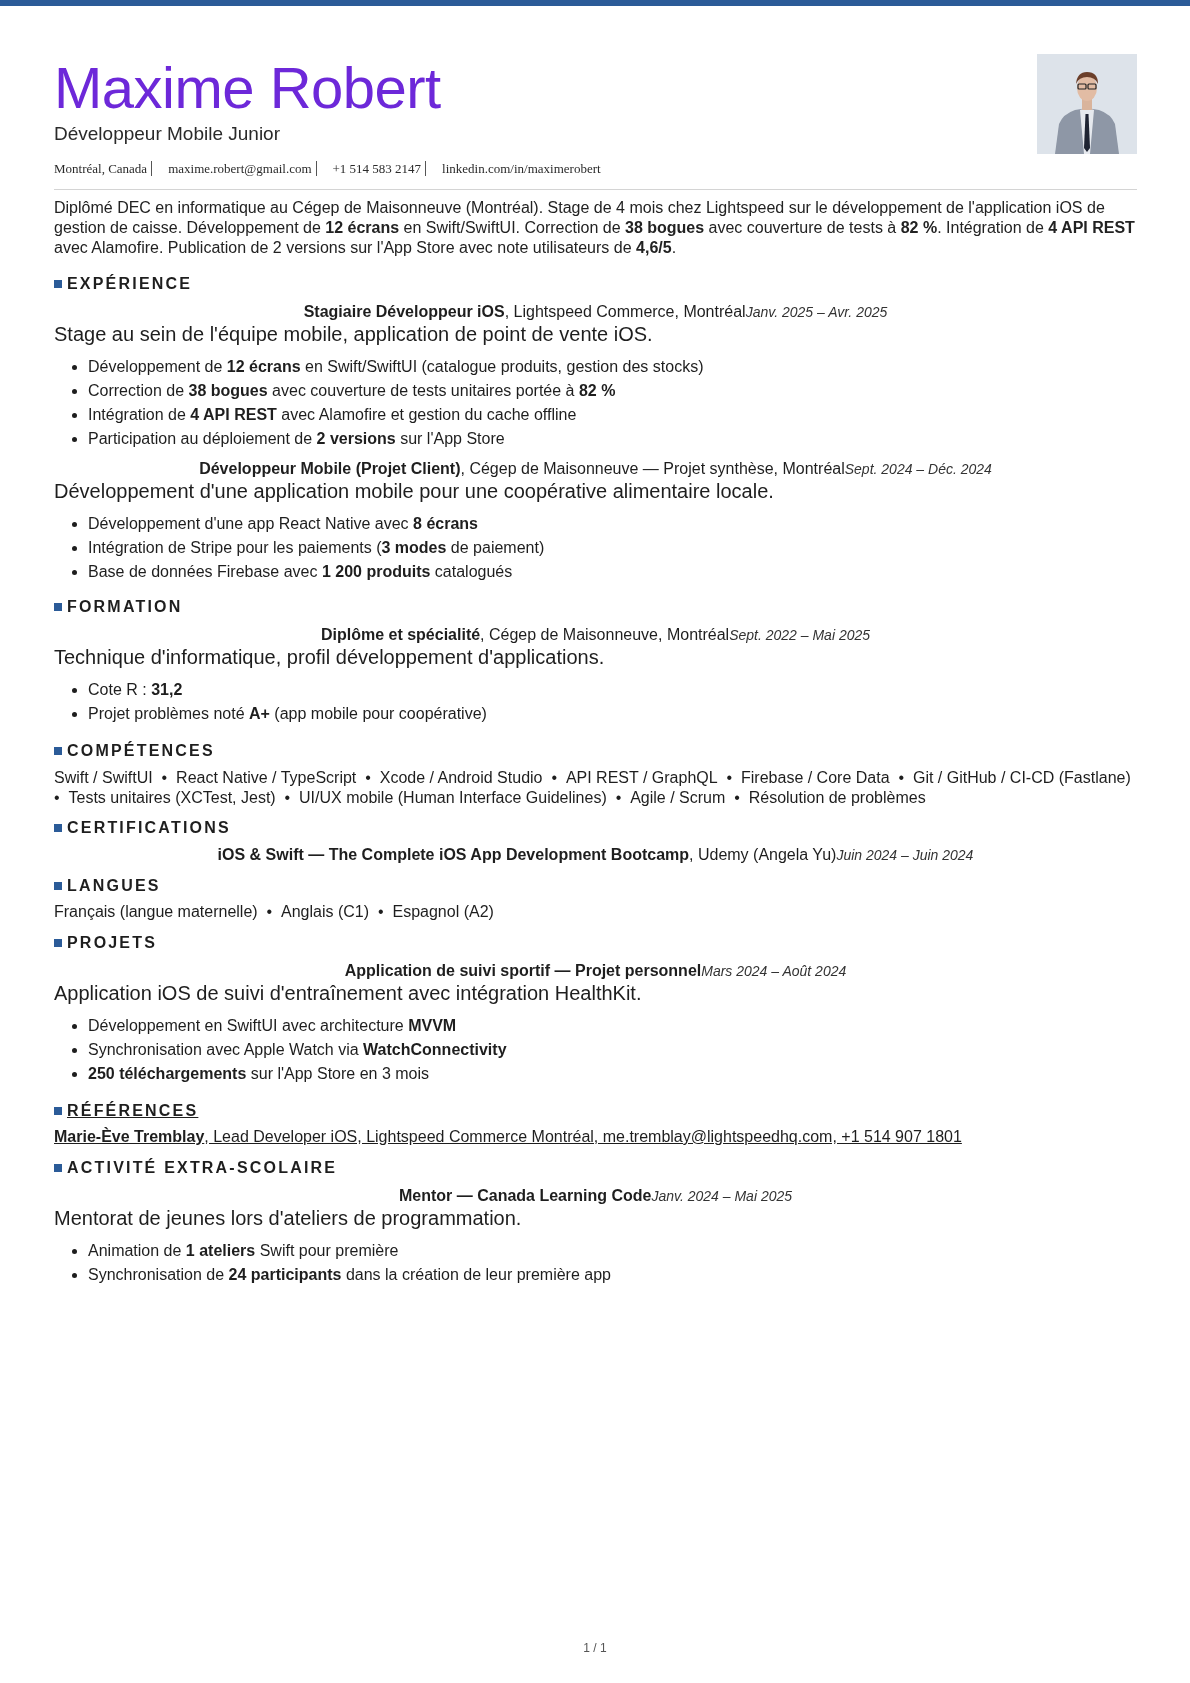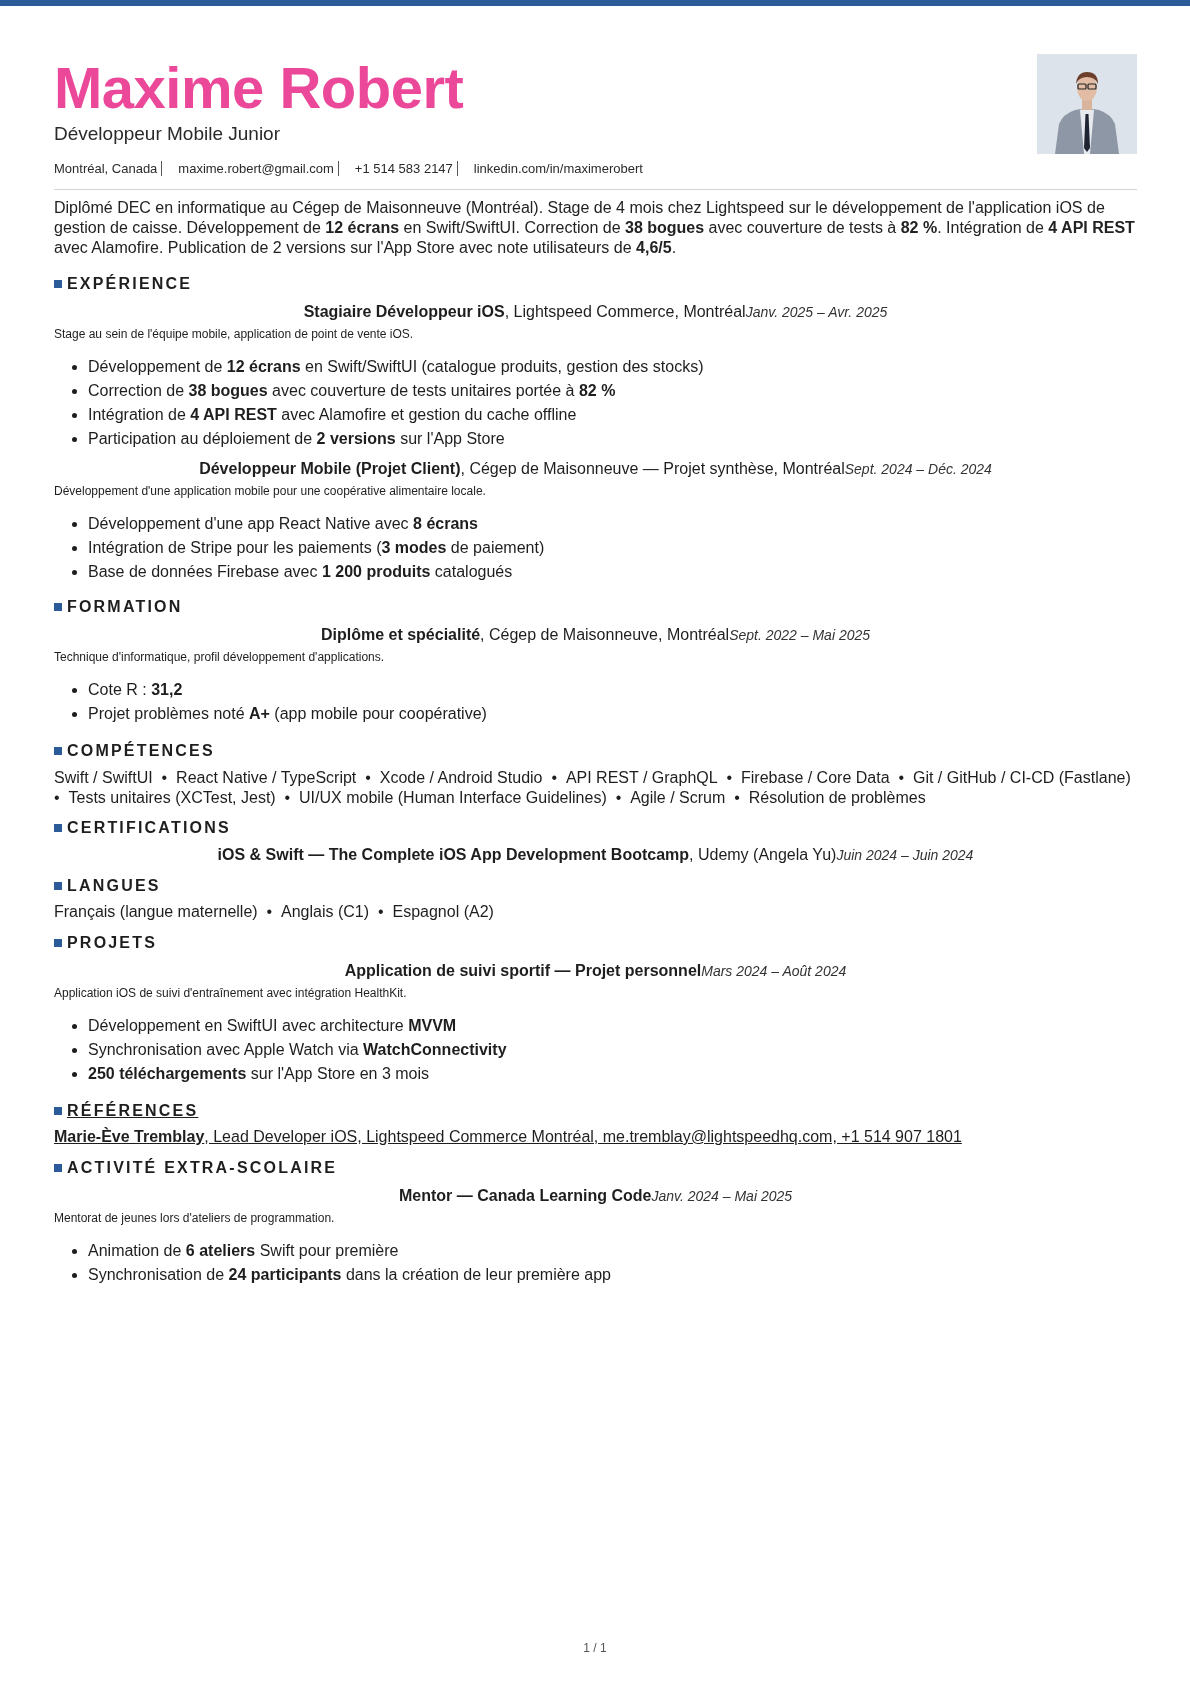--- a/index.html
+++ b/index.html
@@ -1,33 +1,33 @@
 <!DOCTYPE html>
 <html><head>
 <meta charset="utf-8">
 <style>
   html, body { margin:0; padding:0; background:#ffffff; }
   body { width:1190px; height:1683px; position:relative; overflow:hidden;
          font-family:"Liberation Sans", "DejaVu Sans", sans-serif; color:#1e1e1e; }
   .topbar { position:absolute; left:0; top:0; width:1190px; height:6px; background:#2b5b98; }
   .page { position:absolute; left:54px; top:0; width:1083px; }
-  .name { position:absolute; left:0; top:56px; font-size:58px; font-weight:bold; color:#ec4899; letter-spacing:-0.5px; line-height:64px; white-space:nowrap; }
+  .name { position:absolute; left:0; top:56px; font-size:58px; font-weight:normal; color:#6d28d9; letter-spacing:-0.5px; line-height:64px; white-space:nowrap; }
   .title { position:absolute; left:0; top:122px; font-size:19px; color:#2a2a2a; line-height:24px; }
   .contact { position:absolute; left:0; top:160px; font-size:13px; color:#2a2a2a; line-height:18px; display:flex; white-space:nowrap; }
-  .contact .c-item { display:inline-block; }
+  .contact .c-item { display:inline-block;font-family:Liberation Serif, serif; }
   .contact .sep { display:inline-block; width:1px; height:15px; background:#555; margin:0 16px 0 4px; position:relative; top:1px; }
   .photo { position:absolute; left:983px; top:54px; width:100px; height:100px; background:#dfe4ea; overflow:hidden; }
   .rule { position:absolute; left:0; top:189px; width:1083px; height:1px; background:#d4d4d4; }
   .summary { position:absolute; left:0; top:198px; width:1083px; font-size:16px; line-height:20px; color:#222; }
   .block { position:absolute; left:0; width:1083px; }
   .sec-h { font-size:16px; font-weight:bold; letter-spacing:2.2px; color:#1e1e1e; line-height:20px; display:flex; align-items:center; white-space:nowrap; }
   .sec-h .sq { width:8px; height:8px; background:#2b5b98; margin-right:5px; display:inline-block; }
   .row { display:flex; justify-content:center; font-size:16px; line-height:22px; }
   .row .date { font-style:italic; font-size:14px; color:#333; }
-  .desc { font-size:12px; line-height:22px; }
+  .desc { font-size:20px; line-height:22px; }
   ul.b { margin:10px 0 0 0; padding:0 0 0 34px; font-size:16px; line-height:24px; }
   ul.b li { margin:0; padding:0; }
   .inline { font-size:16px; line-height:20px; }
   .pg { position:absolute; left:0; width:1190px; top:1641px; text-align:center; font-size:12px; color:#555; }
   b { font-weight:bold; }
 </style>
 </head>
 <body>
 
 <div class="topbar"></div>
@@ -182,20 +182,20 @@
         <span class="sq"></span>
         <span>ACTIVITÉ EXTRA-SCOLAIRE</span>
       </div>
     <div style="height:7px"></div>
     <div class="row">
       <b>Mentor — Canada Learning Code</b>
       <span class="date">Janv. 2024 – Mai 2025</span>
     </div>
     <div class="desc">Mentorat de jeunes lors d'ateliers de programmation.</div>
     <ul class="b">
-      <li><span>Animation de </span><b>6 ateliers</b><span> Swift pour première</span></li>
+      <li><span>Animation de </span><b>1 ateliers</b><span> Swift pour première</span></li>
       <li><span>Synchronisation de </span><b>24 participants</b><span> dans la création de leur première app</span></li>
     </ul>
   </div>
 
 </div>
 
 <div class="pg">1 / 1</div>
 
 </body></html>

